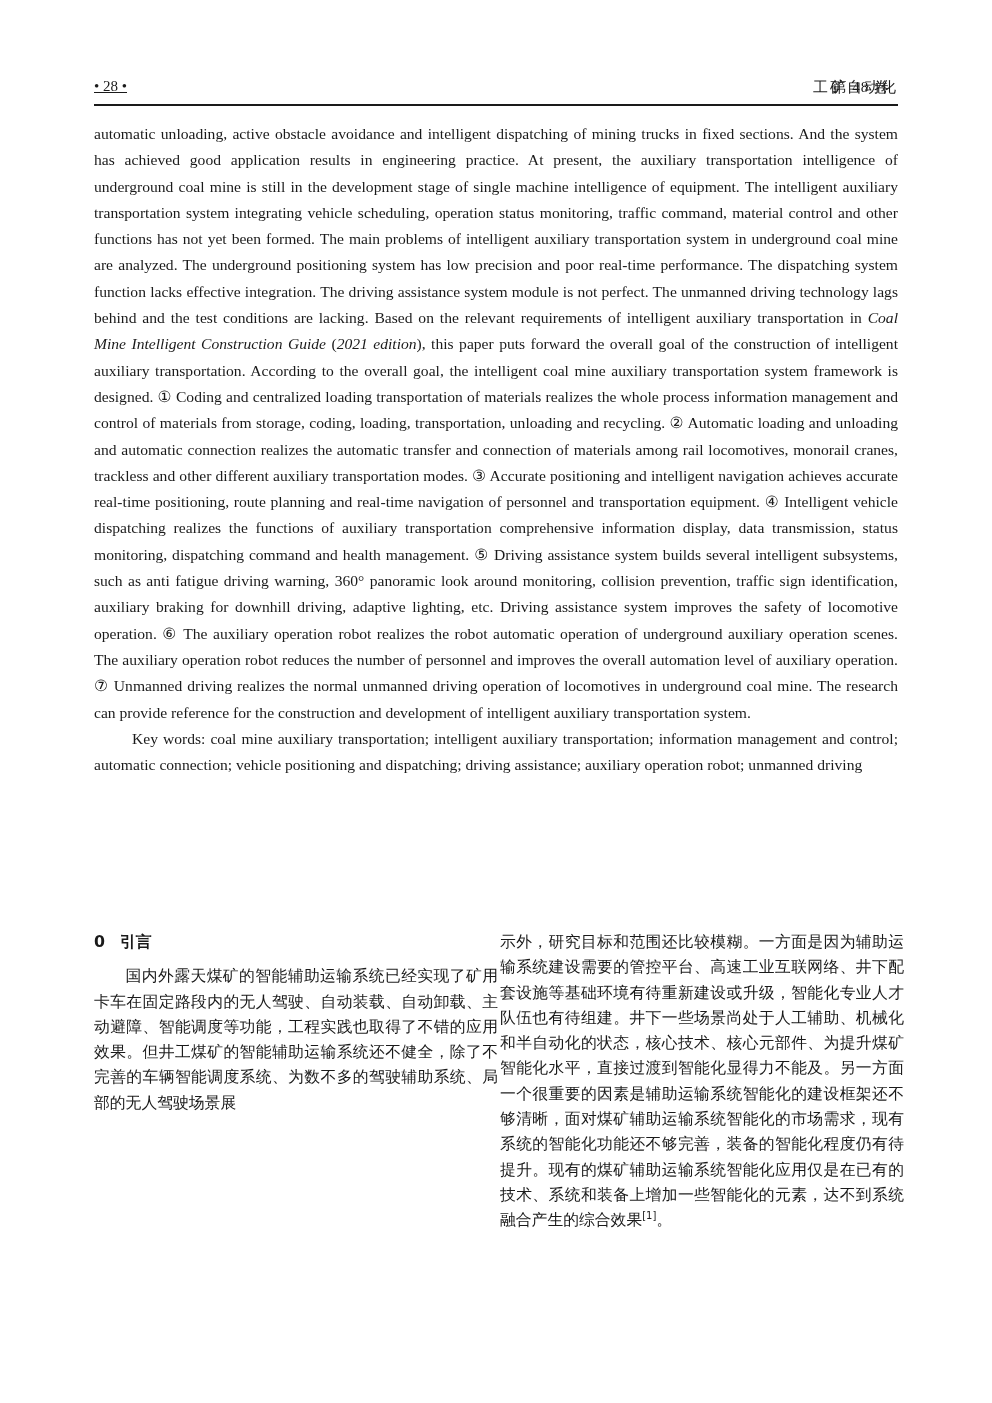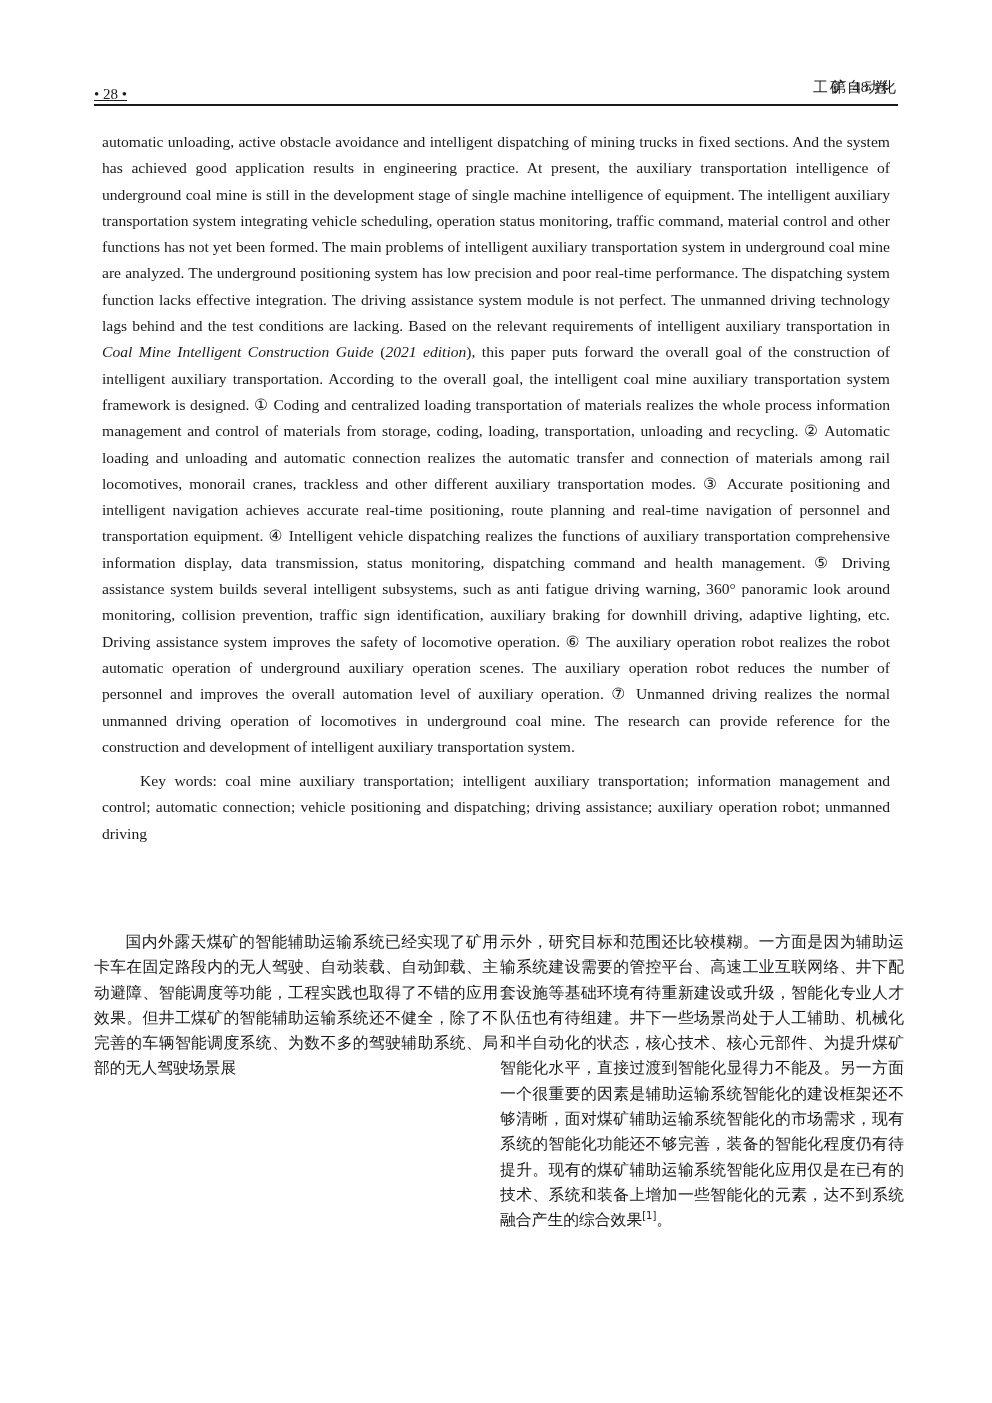--- a/index.html
+++ b/index.html
@@ -1,25 +1,25 @@
 <!DOCTYPE html>
 <html><head>
 <meta charset="utf-8">
 <style>
   html, body { margin: 0; padding: 0; background: #ffffff; }
   body { width: 992px; height: 1403px; position: relative; overflow: hidden;
          font-family: "Liberation Serif", "DejaVu Serif", serif; color: #1a1a1a; }
   .header { position: absolute; left: 94px; top: 78px; width: 804px; height: 24px; font-size: 15px; }
-  .header .pnum { position: absolute; left: 0; top: 8px; text-decoration: underline; }
+  .header .pnum { position: absolute; left: 0; top: 0; text-decoration: underline; }
   .header .journal { position: absolute; left: 0; width: 804px; text-align: right; top: 0; letter-spacing: 2px; }
   .header .vol { position: absolute; right: 8px; top: 0; letter-spacing: 1px; }
   .rule { position: absolute; left: 94px; top: 104px; width: 804px; height: 2px; background: #1a1a1a; }
   .abstract { position: absolute; left: 94px; top: 121px; width: 804px; font-size: 15.6px; line-height: 26.3px;
               text-align: justify; }
-  .abstract p { margin: 8px; }
+  .abstract p { margin: 0; }
   .abstract i { font-style: italic; }
   .kw { margin-top: 0; text-indent: 38px; }
   .kw b { font-weight: normal; }
   .col { position: absolute; top: 929px; width: 404px; font-size: 15.8px; line-height: 25.3px; text-align: justify;
          font-family: "DejaVu Sans", "Liberation Sans", sans-serif; }
   .col.left { left: 94px; }
   .col.right { left: 500px; }
   .col p { margin: 0; }
   .col .ind { text-indent: 2em; }
   .sec-head { font-weight: bold; margin-bottom: 9px !important; }
@@ -35,18 +35,19 @@
   <span class="vol">第 48 卷</span>
 </div>
 <div class="rule"></div>
 
 <div class="abstract">
   <p><span>automatic unloading, active obstacle avoidance and intelligent dispatching of mining trucks in fixed sections. And the system has achieved good application results in engineering practice. At present, the auxiliary transportation intelligence of underground coal mine is still in the development stage of single machine intelligence of equipment. The intelligent auxiliary transportation system integrating vehicle scheduling, operation status monitoring, traffic command, material control and other functions has not yet been formed. The main problems of intelligent auxiliary transportation system in underground coal mine are analyzed. The underground positioning system has low precision and poor real-time performance. The dispatching system function lacks effective integration. The driving assistance system module is not perfect. The unmanned driving technology lags behind and the test conditions are lacking. Based on the relevant requirements of intelligent auxiliary transportation in </span><i>Coal Mine Intelligent Construction Guide</i><span> (</span><i>2021 edition</i><span>), this paper puts forward the overall goal of the construction of intelligent auxiliary transportation. According to the overall goal, the intelligent coal mine auxiliary transportation system framework is designed. ① Coding and centralized loading transportation of materials realizes the whole process information management and control of materials from storage, coding, loading, transportation, unloading and recycling. ② Automatic loading and unloading and automatic connection realizes the automatic transfer and connection of materials among rail locomotives, monorail cranes, trackless and other different auxiliary transportation modes. ③ Accurate positioning and intelligent navigation achieves accurate real-time positioning, route planning and real-time navigation of personnel and transportation equipment. ④ Intelligent vehicle dispatching realizes the functions of auxiliary transportation comprehensive information display, data transmission, status monitoring, dispatching command and health management. ⑤ Driving assistance system builds several intelligent subsystems, such as anti fatigue driving warning, 360° panoramic look around monitoring, collision prevention, traffic sign identification, auxiliary braking for downhill driving, adaptive lighting, etc. Driving assistance system improves the safety of locomotive operation. ⑥ The auxiliary operation robot realizes the robot automatic operation of underground auxiliary operation scenes. The auxiliary operation robot reduces the number of personnel and improves the overall automation level of auxiliary operation. ⑦ Unmanned driving realizes the normal unmanned driving operation of locomotives in underground coal mine. The research can provide reference for the construction and development of intelligent auxiliary transportation system.</span></p>
   <p class="kw"><b>Key words</b><span>: coal mine auxiliary transportation; intelligent auxiliary transportation; information management and control; automatic connection; vehicle positioning and dispatching; driving assistance; auxiliary operation robot; unmanned driving</span></p>
 </div>
 
 <div class="col left">
+  <p class="sec-head"><span class="num">0</span><span>引言</span></p>
   <p class="ind">国内外露天煤矿的智能辅助运输系统已经实现了矿用卡车在固定路段内的无人驾驶、自动装载、自动卸载、主动避障、智能调度等功能，工程实践也取得了不错的应用效果。但井工煤矿的智能辅助运输系统还不健全，除了不完善的车辆智能调度系统、为数不多的驾驶辅助系统、局部的无人驾驶场景展</p>
 </div>
 
 <div class="col right">
   <p><span>示外，研究目标和范围还比较模糊。一方面是因为辅助运输系统建设需要的管控平台、高速工业互联网络、井下配套设施等基础环境有待重新建设或升级，智能化专业人才队伍也有待组建。井下一些场景尚处于人工辅助、机械化和半自动化的状态，核心技术、核心元部件、为提升煤矿智能化水平，直接过渡到智能化显得力不能及。另一方面一个很重要的因素是辅助运输系统智能化的建设框架还不够清晰，面对煤矿辅助运输系统智能化的市场需求，现有系统的智能化功能还不够完善，装备的智能化程度仍有待提升。现有的煤矿辅助运输系统智能化应用仅是在已有的技术、系统和装备上增加一些智能化的元素，达不到系统融合产生的综合效果</span><sup>[1]</sup><span>。</span></p>
 </div>
 
 </body></html>

